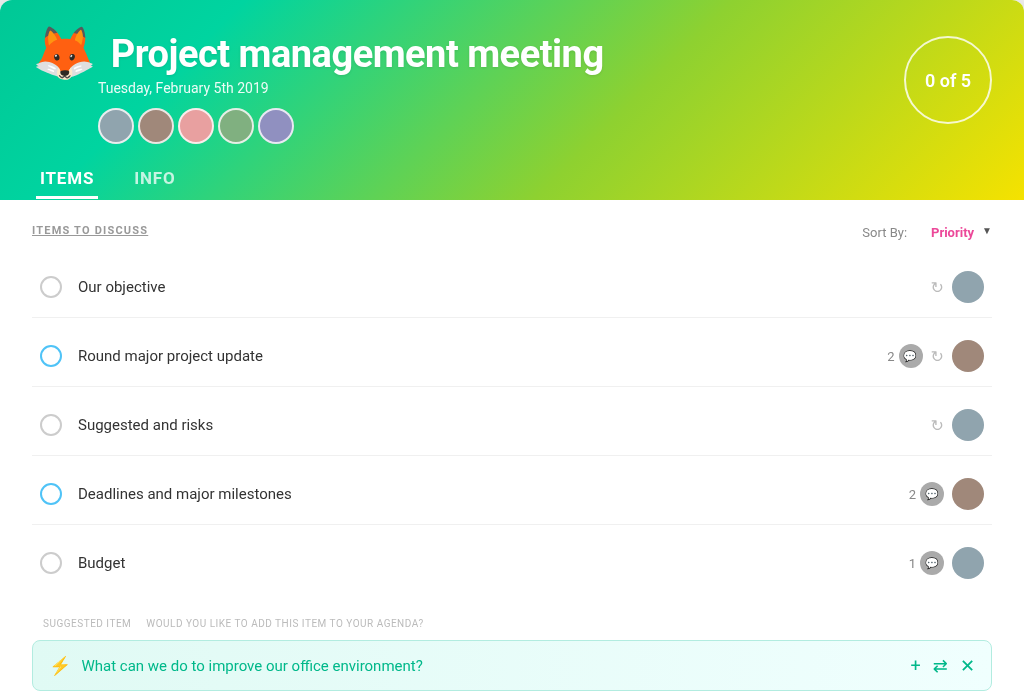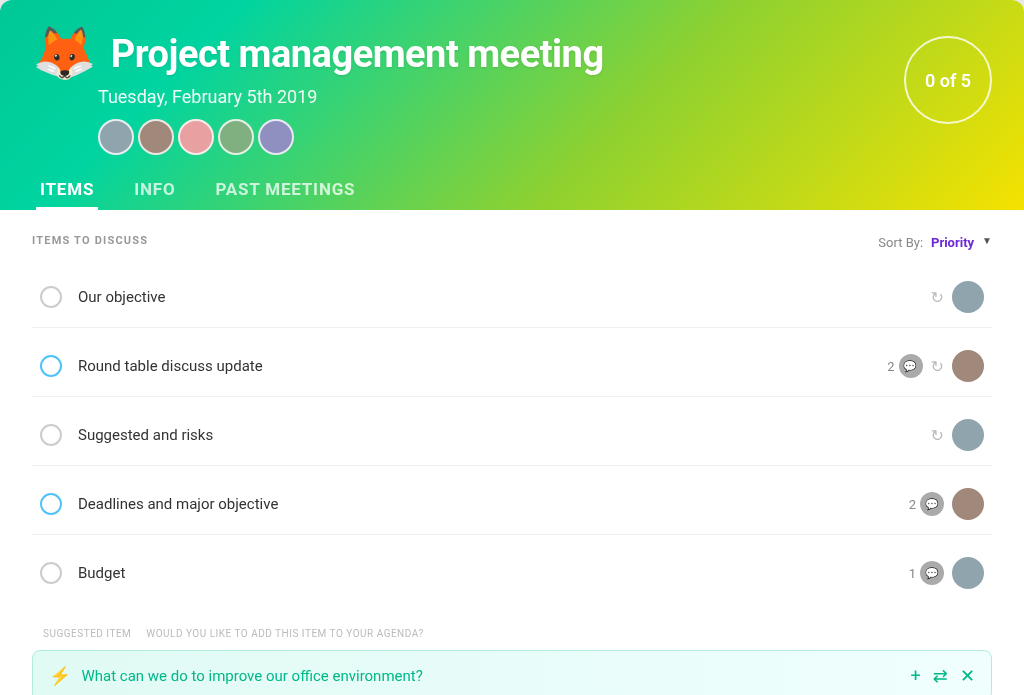--- a/index.html
+++ b/index.html
@@ -56,22 +56,21 @@
       align-items: center;
       justify-content: center;
       color: #fff;
       font-size: 18px;
       font-weight: 600;
       margin-top: 8px;
       flex-shrink: 0;
     }
     .header-date {
       color: rgba(255,255,255,0.92);
-      font-size: 18px;
-      margin-top: 6px;
+      font-size: 14px;
       margin-left: 66px;
     }
     .avatars-row {
       display: flex;
       align-items: center;
       gap: 4px;
       margin-top: 12px;
       margin-left: 66px;
     }
     .avatar {
@@ -112,37 +111,39 @@
     .main {
       padding: 24px 32px;
     }
     .section-label {
       font-size: 11px;
       font-weight: 700;
       letter-spacing: 1.2px;
       color: #999;
       text-transform: uppercase;
       margin-bottom: 4px;
+      text-decoration: underline;
     }
     .sort-row {
       display: flex;
       justify-content: space-between;
       align-items: center;
       margin-bottom: 16px;
     }
     .sort-by {
       font-size: 13px;
       color: #888;
       display: flex;
       gap: 8px;
       cursor: pointer;
     }
     .sort-by strong {
-      color: #6d28d9;
+      color: #ec4899;
       font-weight: 700;
+      margin-left: 16px;
     }
     .sort-chevron {
       color: #555;
       font-size: 10px;
     }
     
     .agenda-list {
       display: flex;
       flex-direction: column;
       gap: 8px;
@@ -309,21 +310,20 @@
           <div class="avatar face-green"></div>
           <div class="avatar face-purple"></div>
         </div>
       </div>
       <div class="progress-circle">0 of 5</div>
     </div>
 
     <div class="tabs">
       <div class="tab active">Items</div>
       <div class="tab">Info</div>
-      <div class="tab">Past Meetings</div>
     </div>
   </div>
 
   <div class="main">
     <div class="sort-row">
       <div class="section-label">Items to discuss</div>
       <div class="sort-by">
         <span>Sort By:</span>
         <strong>Priority</strong>
         <span class="sort-chevron">▼</span>
@@ -336,21 +336,21 @@
         <div class="radio-btn"></div>
         <span class="item-text">Our objective</span>
         <div class="item-actions">
           <span class="refresh-icon">↻</span>
           <div class="user-avatar-small face-gray"></div>
         </div>
       </div>
 
       <div class="agenda-item">
         <div class="radio-btn blue-border"></div>
-        <span class="item-text">Round table discuss update</span>
+        <span class="item-text">Round major project update</span>
         <div class="item-actions">
           <div class="comment-badge">
             <span>2</span>
             <div class="comment-icon">💬</div>
           </div>
           <span class="refresh-icon">↻</span>
           <div class="user-avatar-small face-brown"></div>
         </div>
       </div>
 
@@ -358,21 +358,21 @@
         <div class="radio-btn"></div>
         <span class="item-text">Suggested and risks</span>
         <div class="item-actions">
           <span class="refresh-icon">↻</span>
           <div class="user-avatar-small face-gray"></div>
         </div>
       </div>
 
       <div class="agenda-item">
         <div class="radio-btn blue-border"></div>
-        <span class="item-text">Deadlines and major objective</span>
+        <span class="item-text">Deadlines and major milestones</span>
         <div class="item-actions">
           <div class="comment-badge">
             <span>2</span>
             <div class="comment-icon">💬</div>
           </div>
           <div class="user-avatar-small face-brown"></div>
         </div>
       </div>
 
       <div class="agenda-item">

